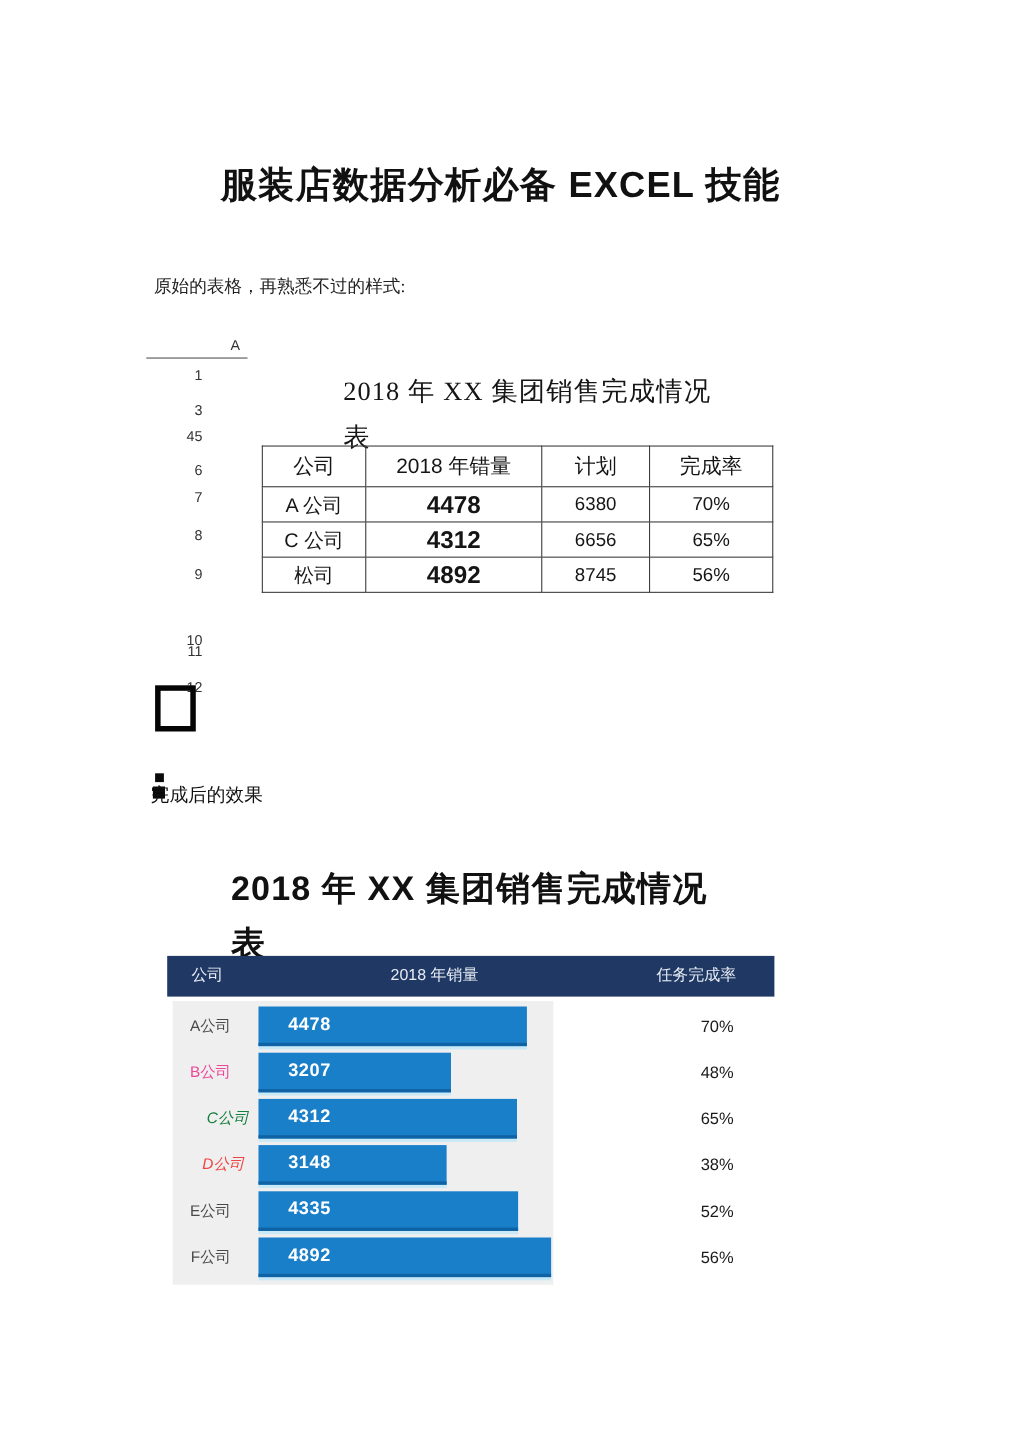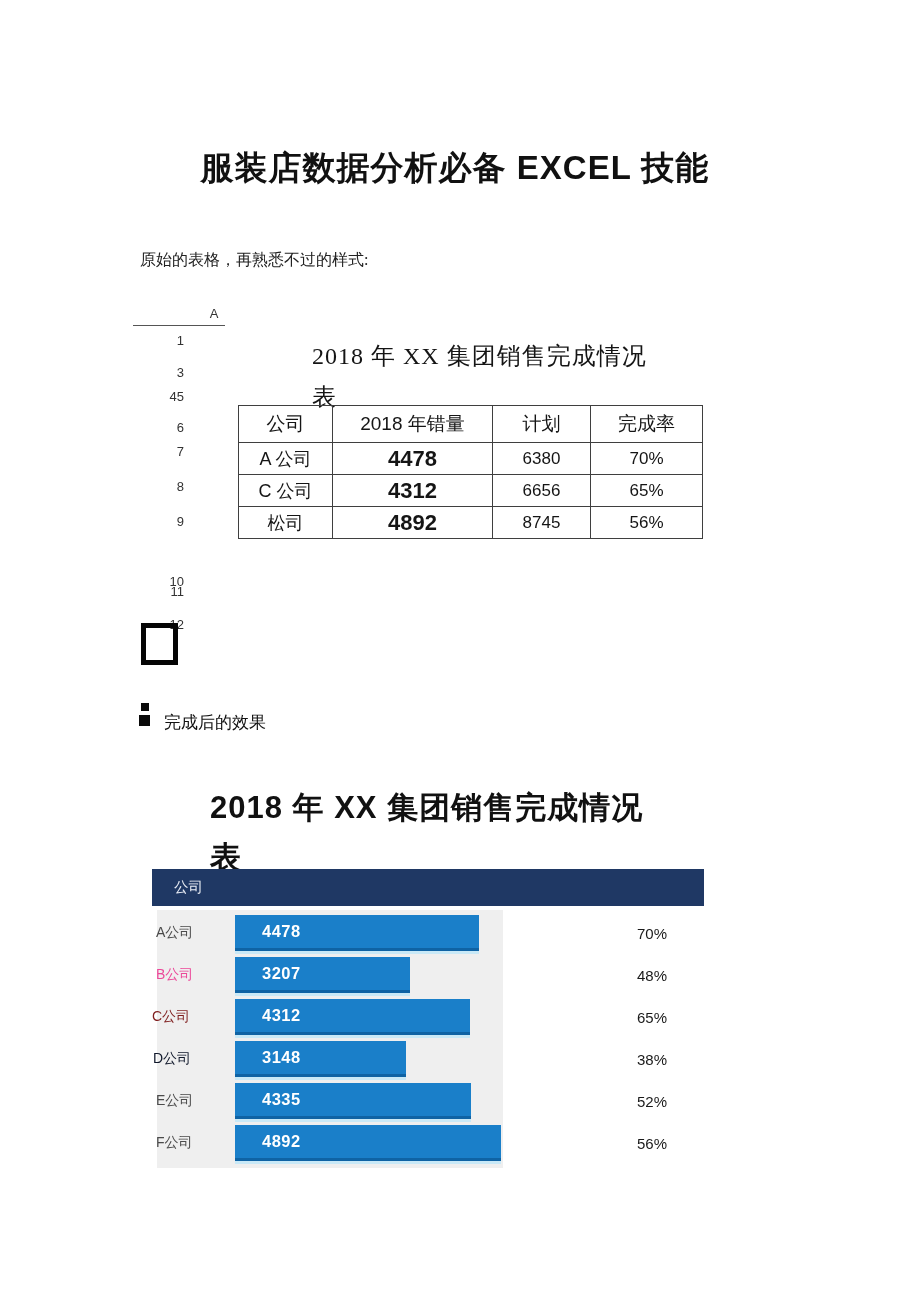--- a/index.html
+++ b/index.html
@@ -20,32 +20,32 @@
   .xl-table td,.xl-table th{border:1.5px solid #3f3f3f;text-align:center;padding:0;
             font-weight:400;color:#151515;overflow:hidden;white-space:nowrap;}
   .xl-table th{height:36px;font-size:19px;}
   .xl-table td{height:31px;font-size:17px;}
   .xl-table td.c0{font-size:18px;}
   .xl-table td.c1{font-size:22px;font-weight:600;}
   
   .big-box{left:141px;top:623px;width:27px;height:32px;border:5px solid #050505;}
   .sq1{left:141px;top:703px;width:8px;height:8px;background:#0a0a0a;}
   .sq2{left:139px;top:715px;width:11px;height:11px;background:#0a0a0a;}
-  .effect-label{left:137px;top:711px;font-family:"Liberation Serif",serif;font-size:17px;color:#111;z-index:2;margin-left:27px;}
+  .effect-label{left:137px;top:711px;font-family:"Liberation Serif",serif;font-size:17px;color:#111;z-index:2;}
   
   .result-title{left:210px;top:783px;width:460px;font-size:31px;font-weight:700;
                 line-height:50px;color:#111;letter-spacing:1px;}
   .chart-header{left:152px;top:869px;width:552px;height:37px;}
   .chart-header span{position:absolute;top:0;height:37px;line-height:37px;
                      font-size:14.5px;color:#e9edf5;}
   .hdr-company{left:22px;}
   .hdr-sales{left:123px;width:240px;text-align:center;}
   .hdr-completion{left:401px;width:160px;text-align:center;}
   .chart-plot-bg{left:157px;top:910px;width:346px;height:258px;}
-  .chart-row-label{width:54px;text-align:left;font-size:14px;}
+  .chart-row-label{width:54px;text-align:right;font-size:14px;}
   .chart-bar{height:33px;line-height:33px;}
   .chart-bar .val{padding-left:27px;font-size:16.5px;font-weight:700;color:#ffffff;letter-spacing:0.5px;}
   .chart-pct{width:48px;text-align:center;font-size:15px;color:#1a1a1a;}
 </style>
 </head>
 <body>
 
 <div id="page">
 
   <div class="abs doc-title">服装店数据分析必备 EXCEL 技能</div>
@@ -112,40 +112,42 @@
   <div class="abs sq2"></div>
   <div class="abs effect-label">完成后的效果</div>
 
   <div class="abs result-title">
     <span>2018 年 XX 集团销售完成情况</span><br>
     <span>表</span>
   </div>
 
   <div class="abs chart-header" style="background: rgb(31, 56, 100);">
     <span class="hdr-company">公司</span>
+    <span class="hdr-sales">2018 年销量</span>
+    <span class="hdr-completion">任务完成率</span>
   </div>
 
   <div class="abs chart-plot-bg" style="background: rgb(239, 239, 239);"></div>
   <div id="chart-rows">
       <div class="abs chart-row-label" style="left: 156px; top: 924px; color: rgb(74, 74, 74);">A公司</div>
       <div class="abs chart-bar" style="left: 235px; top: 915px; width: 244px; background: rgb(26, 127, 201); border-bottom: 3px solid rgb(15, 99, 164); box-shadow: rgb(201, 233, 247) 0px 3px 0px;">
         <div class="val">4478</div>
       </div>
       <div class="abs chart-pct" style="left: 628px; top: 925px;">70%</div>
       <div class="abs chart-row-label" style="left: 156px; top: 966px; color: #ec4899;">B公司</div>
       <div class="abs chart-bar" style="left: 235px; top: 957px; width: 175px; background: rgb(26, 127, 201); border-bottom: 3px solid rgb(15, 99, 164); box-shadow: rgb(201, 233, 247) 0px 3px 0px;">
         <div class="val">3207</div>
       </div>
       <div class="abs chart-pct" style="left: 628px; top: 967px;">48%</div>
-      <div class="abs chart-row-label" style="left: 152px; top: 1008px; color: #7f1d1d;">C公司</div>
+      <div class="abs chart-row-label" style="left: 172px; top: 1008px; color: #15803d; font-style: italic;">C公司</div>
       <div class="abs chart-bar" style="left: 235px; top: 999px; width: 235px; background: rgb(26, 127, 201); border-bottom: 3px solid rgb(15, 99, 164); box-shadow: rgb(201, 233, 247) 0px 3px 0px;">
         <div class="val">4312</div>
       </div>
       <div class="abs chart-pct" style="left: 628px; top: 1009px;">65%</div>
-      <div class="abs chart-row-label" style="left: 153px; top: 1050px; color: #0f172a;">D公司</div>
+      <div class="abs chart-row-label" style="left: 168px; top: 1050px; color: #ef4444; font-style: italic;">D公司</div>
       <div class="abs chart-bar" style="left: 235px; top: 1041px; width: 171px; background: rgb(26, 127, 201); border-bottom: 3px solid rgb(15, 99, 164); box-shadow: rgb(201, 233, 247) 0px 3px 0px;">
         <div class="val">3148</div>
       </div>
       <div class="abs chart-pct" style="left: 628px; top: 1051px;">38%</div>
       <div class="abs chart-row-label" style="left: 156px; top: 1092px; color: rgb(74, 74, 74);">E公司</div>
       <div class="abs chart-bar" style="left: 235px; top: 1083px; width: 236px; background: rgb(26, 127, 201); border-bottom: 3px solid rgb(15, 99, 164); box-shadow: rgb(201, 233, 247) 0px 3px 0px;">
         <div class="val">4335</div>
       </div>
       <div class="abs chart-pct" style="left: 628px; top: 1093px;">52%</div>
       <div class="abs chart-row-label" style="left: 156px; top: 1134px; color: rgb(74, 74, 74);">F公司</div>

